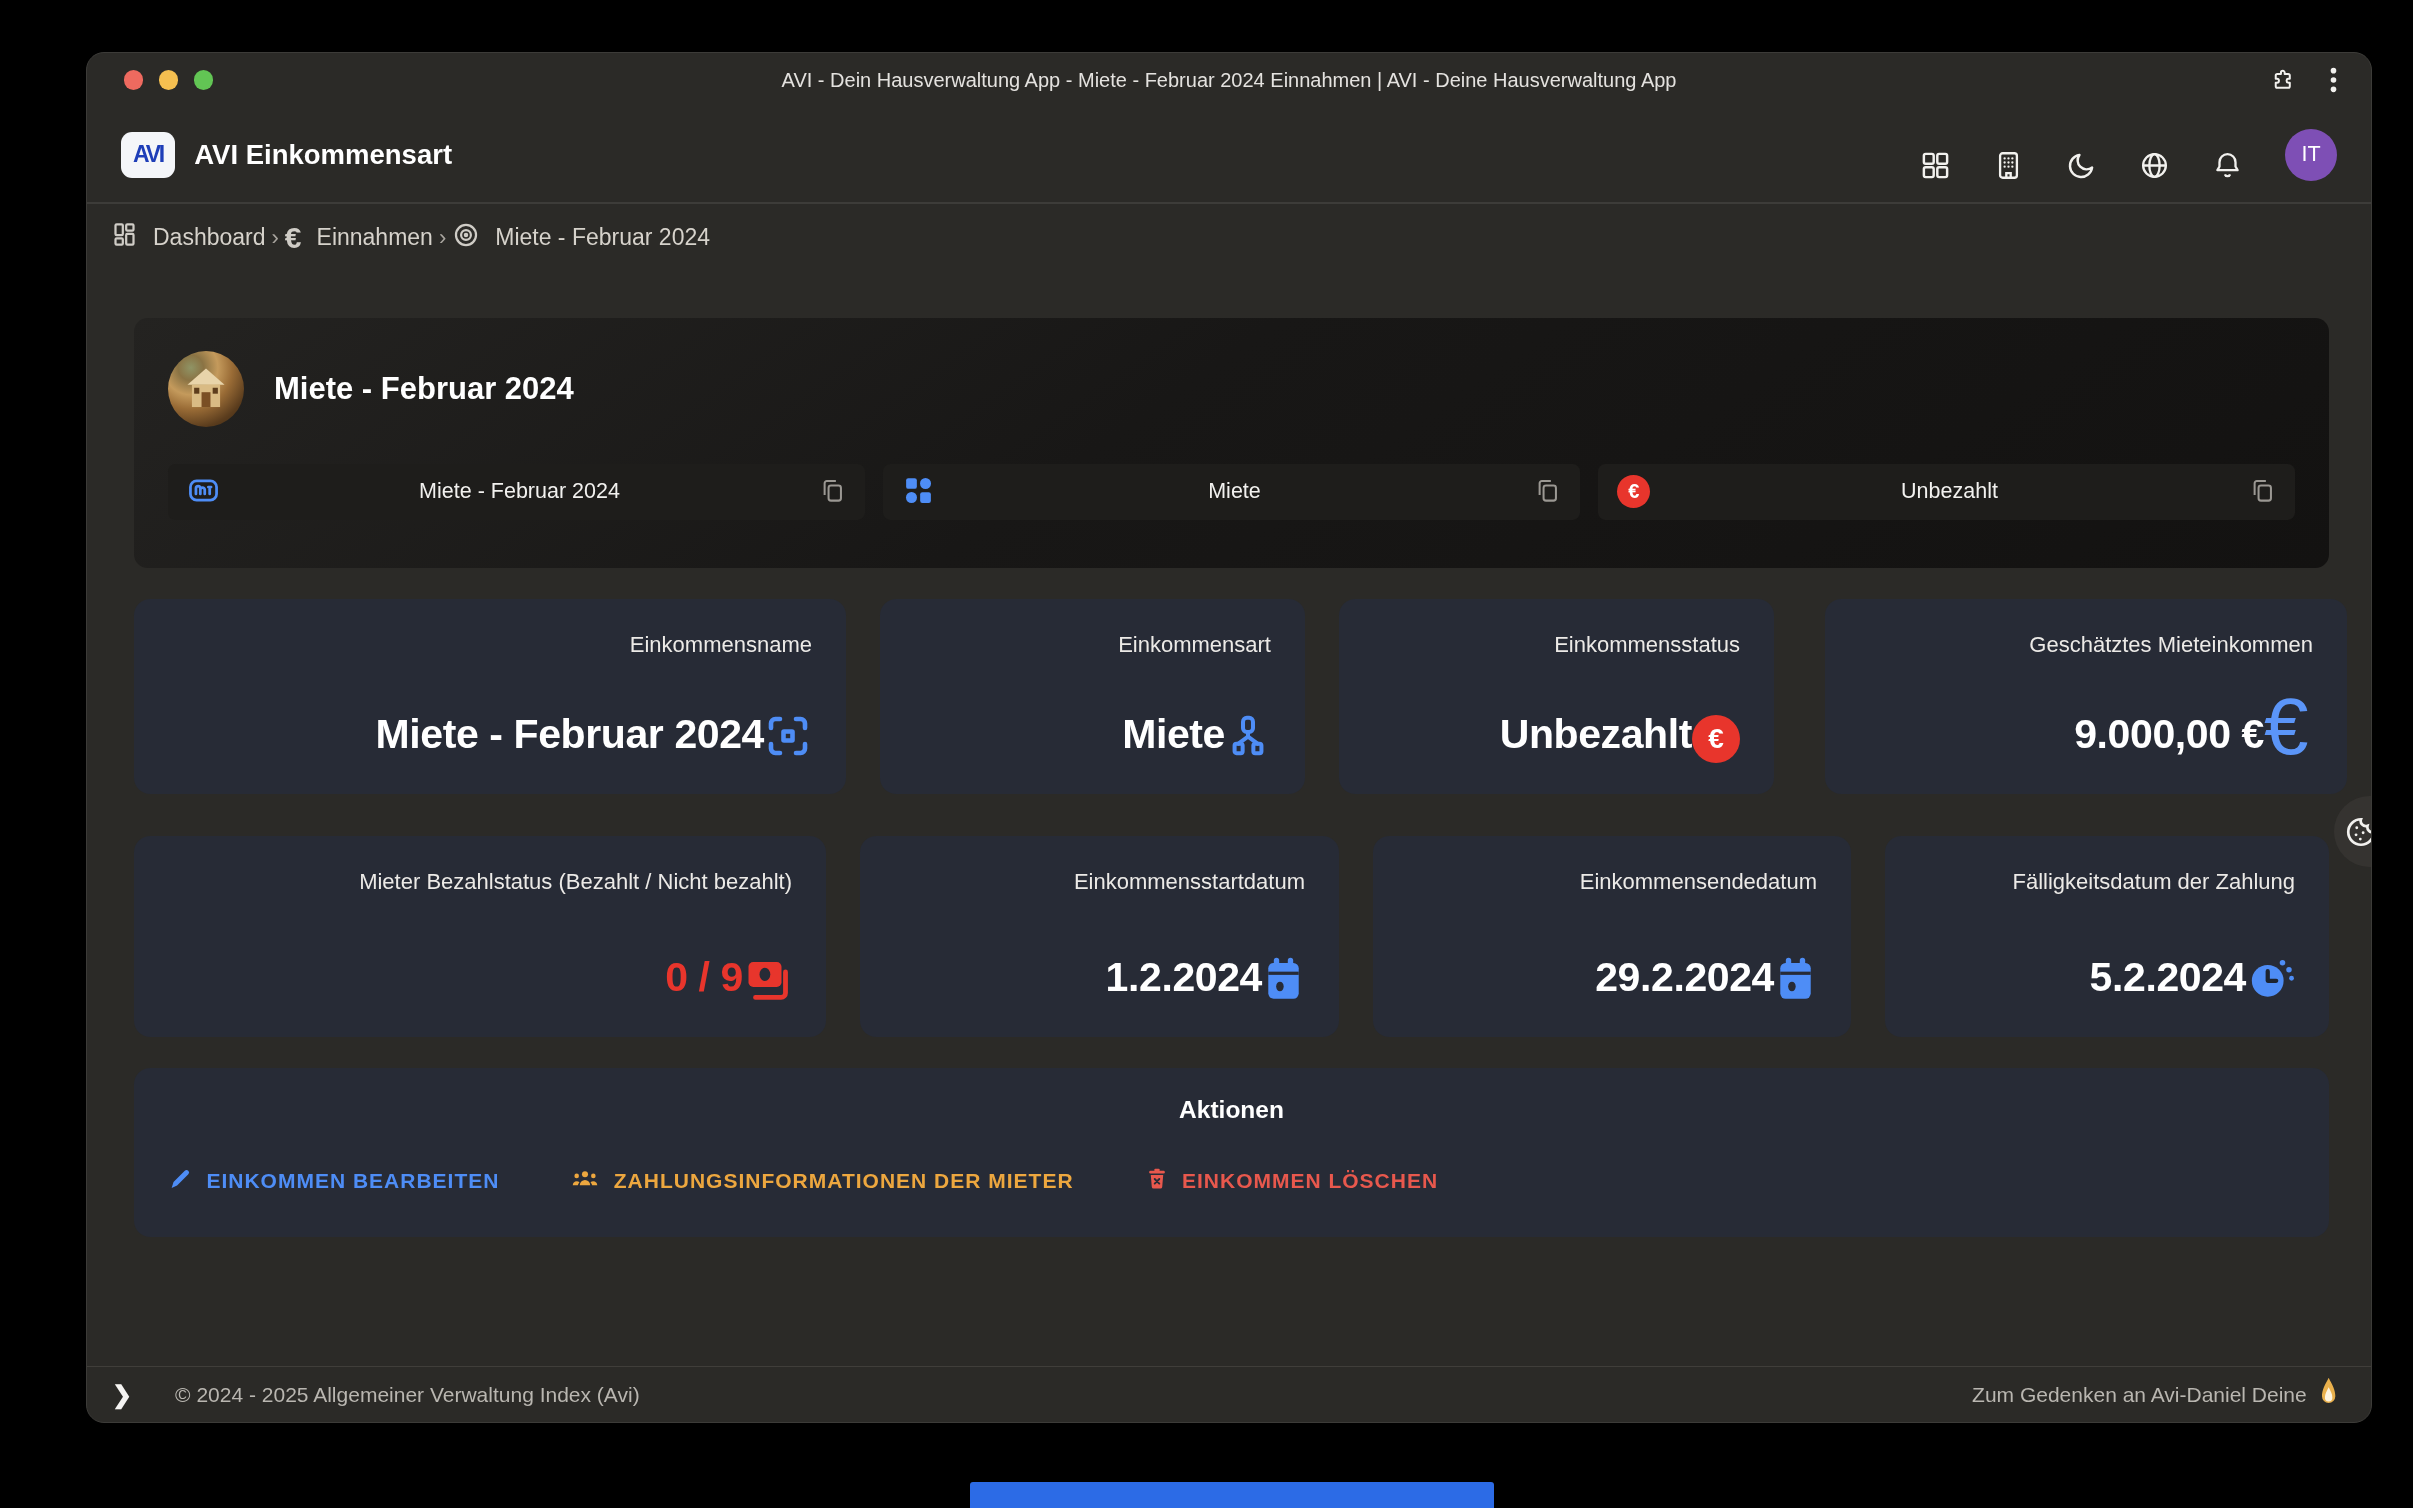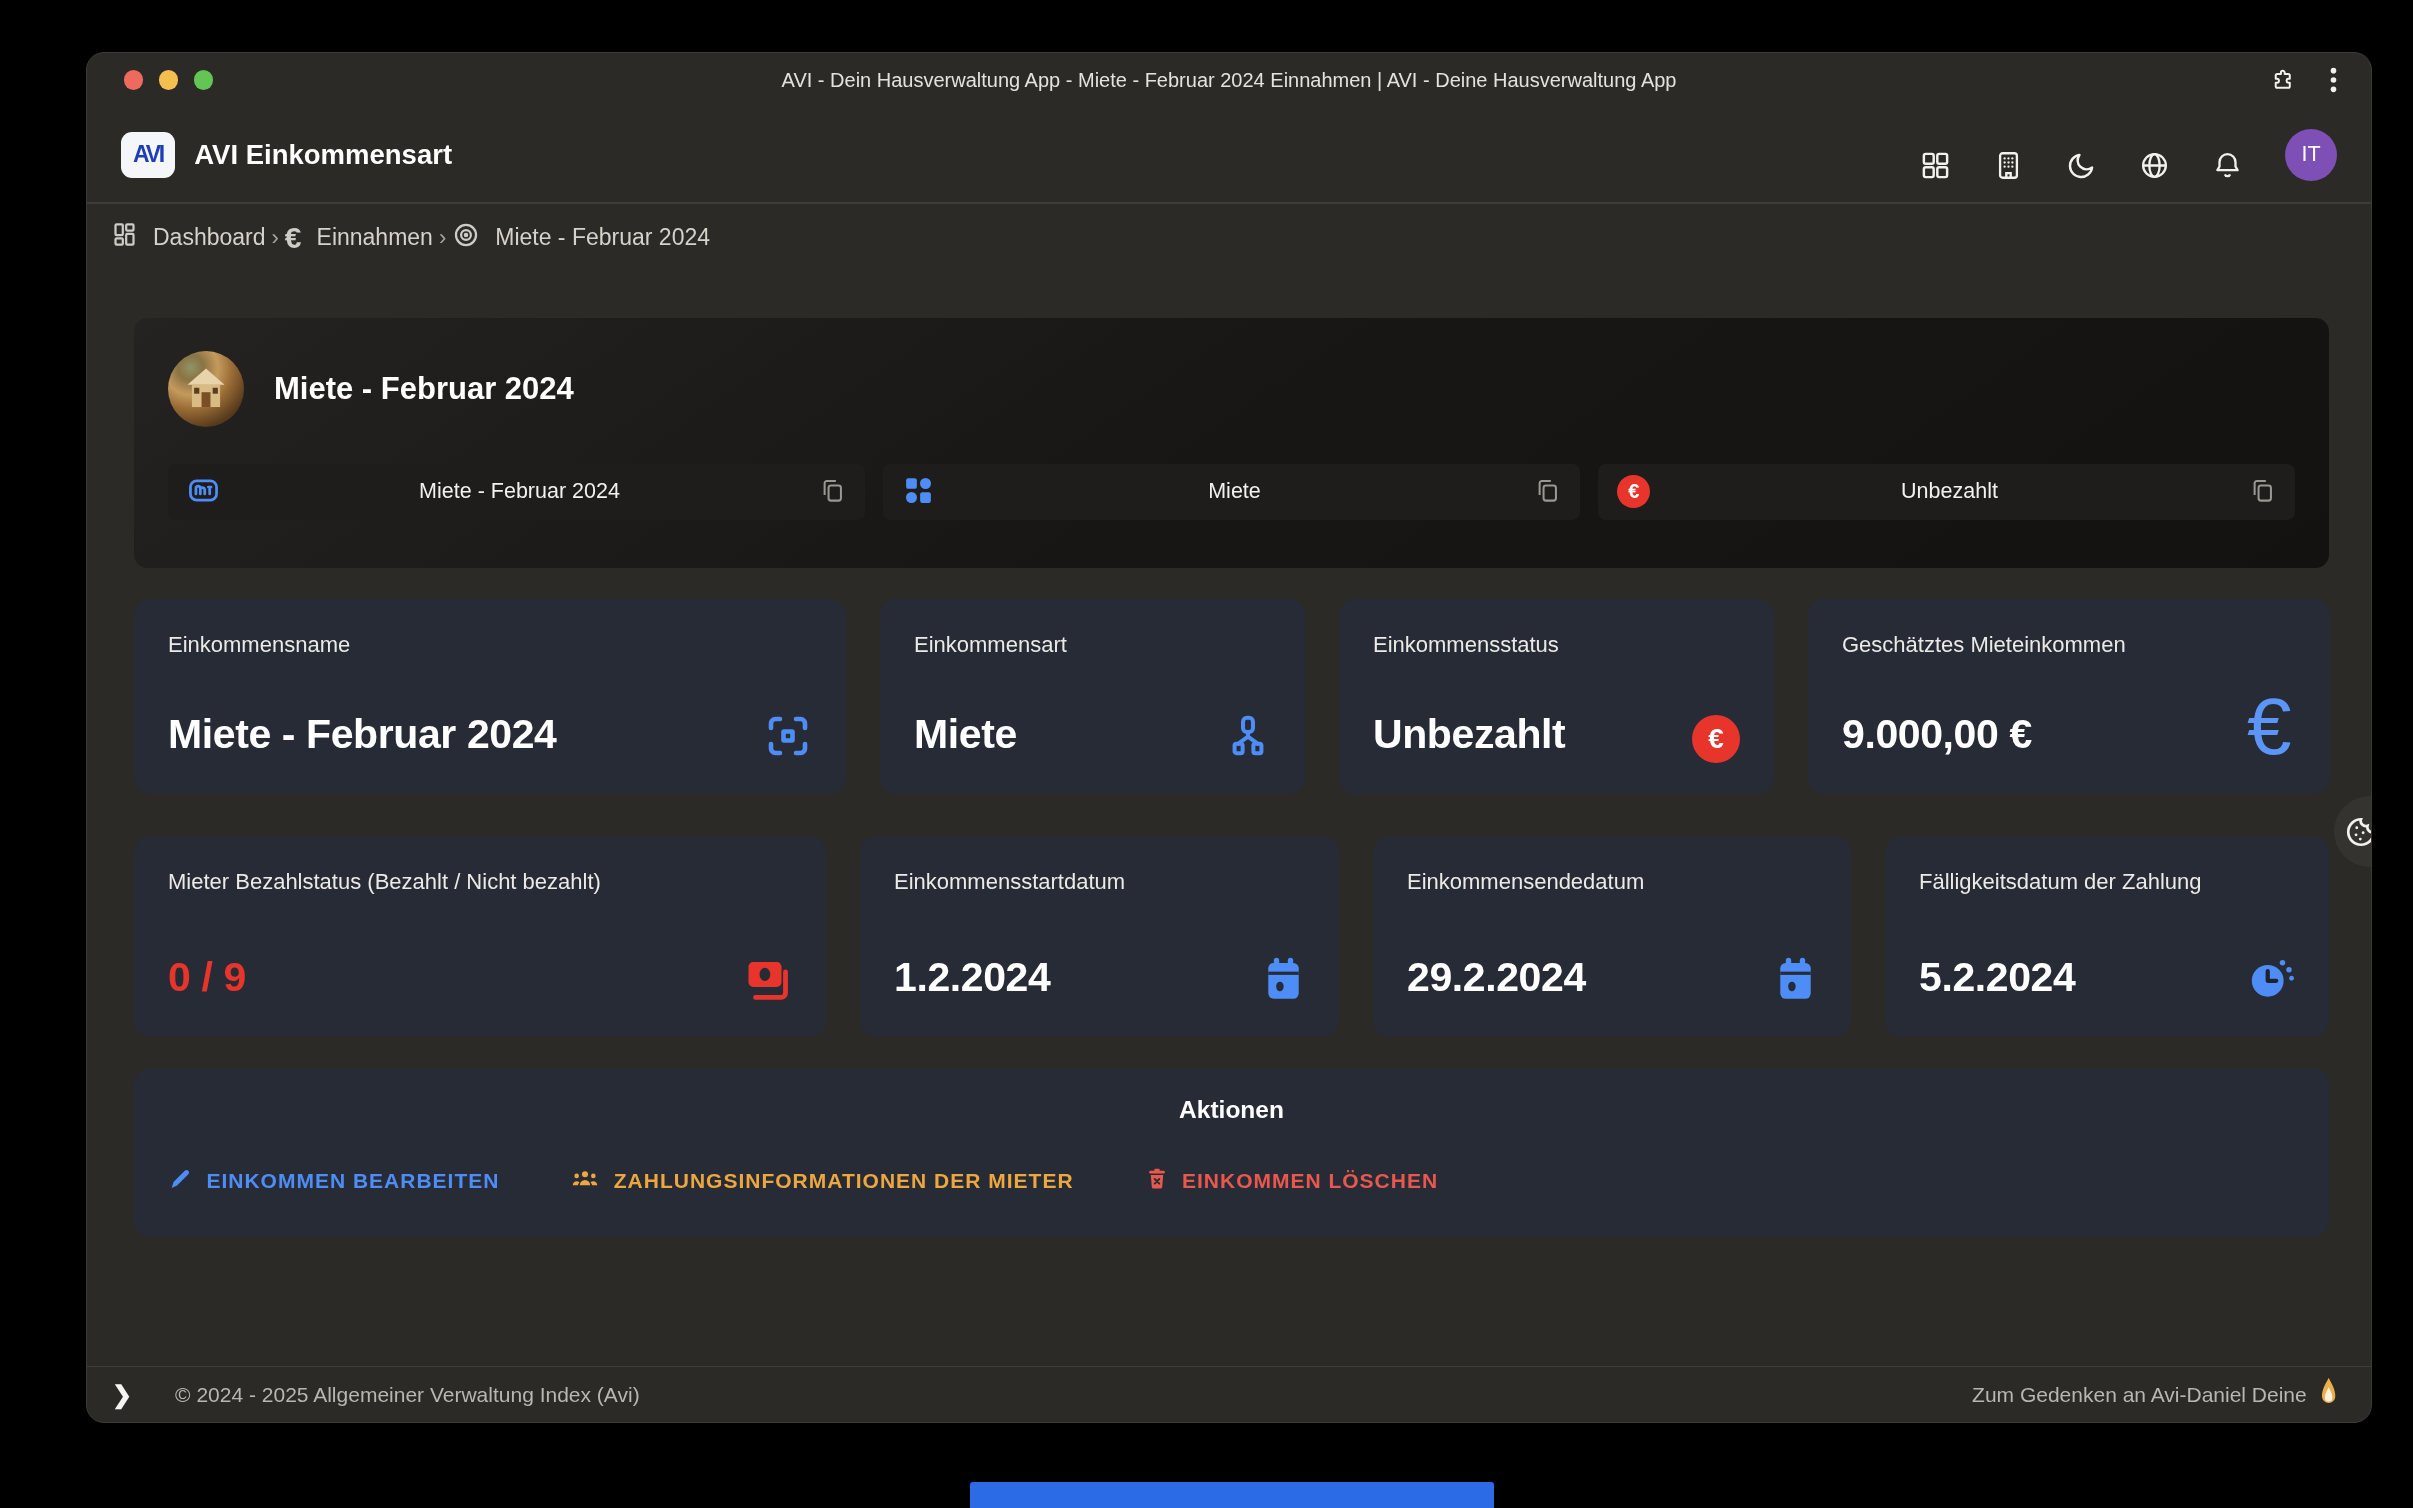--- a/index.html
+++ b/index.html
@@ -53,23 +53,23 @@
   .pill-row { display:flex; gap:18px; margin-top:37px; }
   .pill { flex:1; height:56px; background:#1e1d1b; border-radius:7.4px; display:flex;
           align-items:center; padding:0 19.3px; }
   .pill-text { flex:1; text-align:center; color:#f2f1ef; font-size:21.5px; font-weight:500; }
   .euro-badge { width:33px; height:33px; border-radius:50%; background:#e8352c; color:#fff;
                 display:flex; align-items:center; justify-content:center; font-size:20px; font-weight:bold; flex:none; }
 
   .cards-row { display:flex; gap:34px; }
   .row1 { margin-top:31px; }
   .row2 { margin-top:42px; }
-  .card { background:#272b36; border-radius:16.3px; padding:33px 34px 31px; display:flex; flex-direction:column; flex:none; }
+  .card { background:#272b36; border-radius:16.3px; padding:33px 34px 31px; display:flex; flex-direction:column; flex:none;align-items:flex-end; }
   .row1 .card { height:195px; } .row2 .card { height:201px; }
-  .w1{width:712px;} .w2{width:425px;} .w3{width:435px;} .w4{width:522px;}
+  .w1{width:712px;} .w2{width:425px;} .w3{width:435px;} .w4{width:522px;margin-left:17px;}
   .w5{width:692px;} .w6{width:479px;} .w7{width:478px;} .w8{width:444px;}
   .card-label { font-size:22px; color:#eceae7; }
   .card-bottom { margin-top:auto; display:flex; align-items:flex-end; justify-content:space-between; }
   .card-value { font-size:41px; font-weight:800; color:#ffffff; letter-spacing:-0.4px; padding-bottom:4.5px; }
   .card-value.red { color:#e8352c; }
   .euro-badge-lg { width:48px; height:48px; font-size:28px; }
   .euro-glyph-lg { font-size:80px; line-height:0.9; color:#5b95f8; font-weight:500; padding-right:4.5px; }
 
   .actions-card { margin-top:31px; background:#272b36; border-radius:16.3px; height:169px; padding:28px 34px; }
   .actions-title { text-align:center; font-size:24.5px; font-weight:bold; color:#ffffff; }

